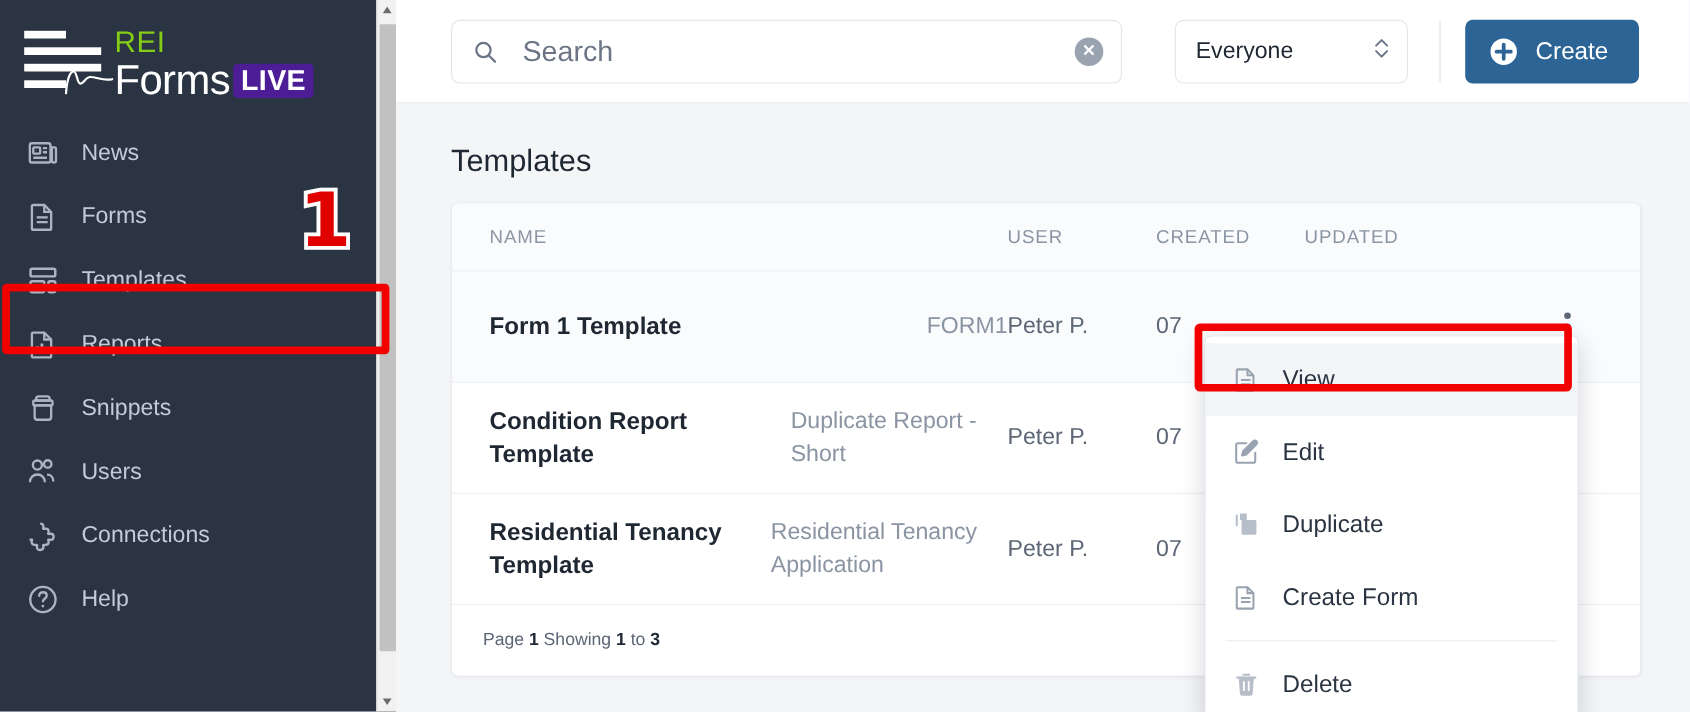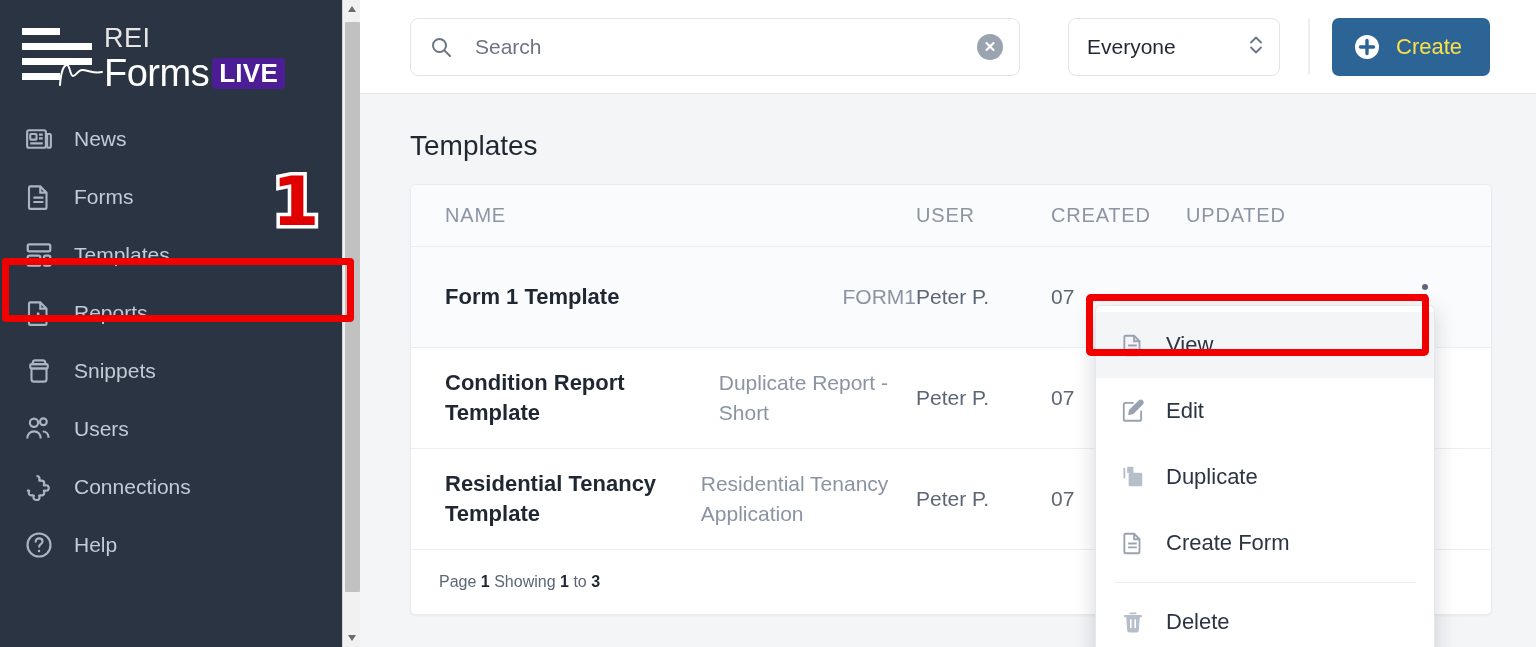--- a/index.html
+++ b/index.html
@@ -24,21 +24,21 @@
   .logo-bars i {
     position: absolute; left: 0; background: #ffffff; display: block; height: 7px;
   }
   .logo-bars i.b1 { top: 4px;  width: 38px; }
   .logo-bars i.b2 { top: 19px; width: 70px; }
   .logo-bars i.b3 { top: 34px; width: 70px; }
   .logo-bars i.b4 { top: 49px; width: 38px; }
   .logo-squiggle { position: absolute; left: 36px; top: 40px; }
   .logo-text { display: flex; flex-direction: column; padding-top: 1px; }
   .logo-rei {
-    color: #e5e5e5; font-size: 27px; line-height: 27px; letter-spacing: .5px;
+    color: #84cc16; font-size: 27px; line-height: 27px; letter-spacing: .5px;
     font-family: "Liberation Sans", sans-serif; font-weight: 400;
   }
   .logo-row2 { display: flex; align-items: center; margin-top: 1px; }
   .logo-forms {
     color: #fff; font-size: 38px; line-height: 40px; font-weight: 400; letter-spacing: -.5px;
   }
   .logo-live {
     background: #4c1d95; color: #fff; font-size: 26px; font-weight: bold;
     padding: 2px 7px 3px 7px; border-radius: 4px; line-height: 26px;
     margin-left: 3px; letter-spacing: .3px;
@@ -88,53 +88,53 @@
   .topbar {
     height: 94px; background: #ffffff; border-bottom: 1px solid #e6e8eb;
     display: flex; align-items: center; padding: 0 44px 0 50px;
   }
   .search-box {
     width: 610px; height: 58px; border: 1px solid #e1e4e8; border-radius: 8px;
     display: flex; align-items: center; padding: 0 16px 0 18px; background: #fff;
   }
   .search-box .mag { margin-right: 22px; display: flex; }
   .search-input {
-    flex: 1; border: none; outline: none; font-size: 21px; color: #3b4350;
+    flex: 1; border: none; outline: none; font-size: 26px; color: #3b4350;
     font-family: "Liberation Sans", sans-serif; background: transparent;
   }
   .search-input::placeholder { color: #6b7585; }
   .clear-btn {
     width: 26px; height: 26px; border-radius: 50%; background: #9aa3b0;
     display: flex; align-items: center; justify-content: center; cursor: pointer;
     color: #fff; font-size: 15px; font-weight: bold; line-height: 1;
   }
   .select-wrap {
     margin-left: 48px; width: 212px; height: 58px; border: 1px solid #e1e4e8;
     border-radius: 8px; background: #fff; display: flex; align-items: center;
     padding: 0 14px 0 18px; cursor: pointer;
   }
   .select-wrap .val { flex: 1; font-size: 21px; color: #1f2733; }
   .divider-v { width: 2px; height: 56px; background: #eceef1; margin: 0 22px 0 28px; }
   .create-btn {
     height: 58px; padding: 0 28px 0 22px; background: #2c6496; border: none;
-    border-radius: 7px; color: #fde047; font-size: 22px; display: flex;
+    border-radius: 7px; color: #ffffff; font-size: 22px; display: flex;
     align-items: center; cursor: pointer; font-family: "Liberation Sans", sans-serif;
   }
   .create-btn .plus { margin-right: 16px; display: flex; }
 
   .content { padding: 36px 44px 0 50px; }
   .page-title { font-size: 28px; color: #1f2733; font-weight: 400; margin-bottom: 22px; }
 
   .card {
     background: #fff; border: 1px solid #e9ebef; border-radius: 6px;
     box-shadow: 0 1px 2px rgba(20,30,50,.05); overflow: hidden;
   }
   .thead {
     height: 62px; display: flex; align-items: center; background: #fafbfc;
-    border-bottom: 1px solid #eceef1; color: #8b95a3; font-size: 20px; letter-spacing: .8px;
+    border-bottom: 1px solid #eceef1; color: #8b95a3; font-size: 17px; letter-spacing: .8px;
   }
   .c-name { flex: 0 0 505px; padding-left: 34px; }
   .c-user { flex: 0 0 135px; }
   .c-created { flex: 0 0 135px; }
   .c-updated { flex: 0 0 200px; }
   .c-menu { flex: 1; text-align: right; padding-right: 28px; }
 
   .trow {
     height: 101px; display: flex; align-items: center; border-bottom: 1px solid #eceef1;
     font-size: 21px; color: #2b3442;

